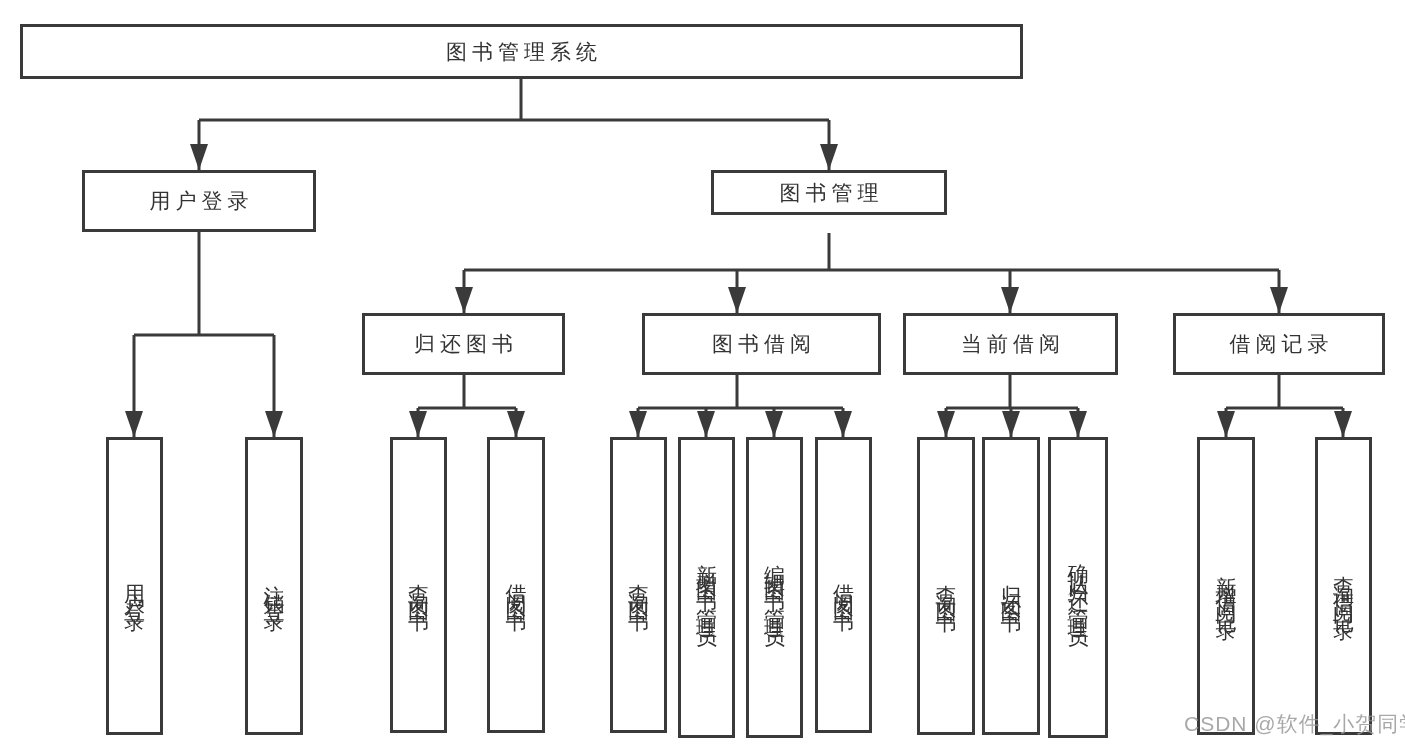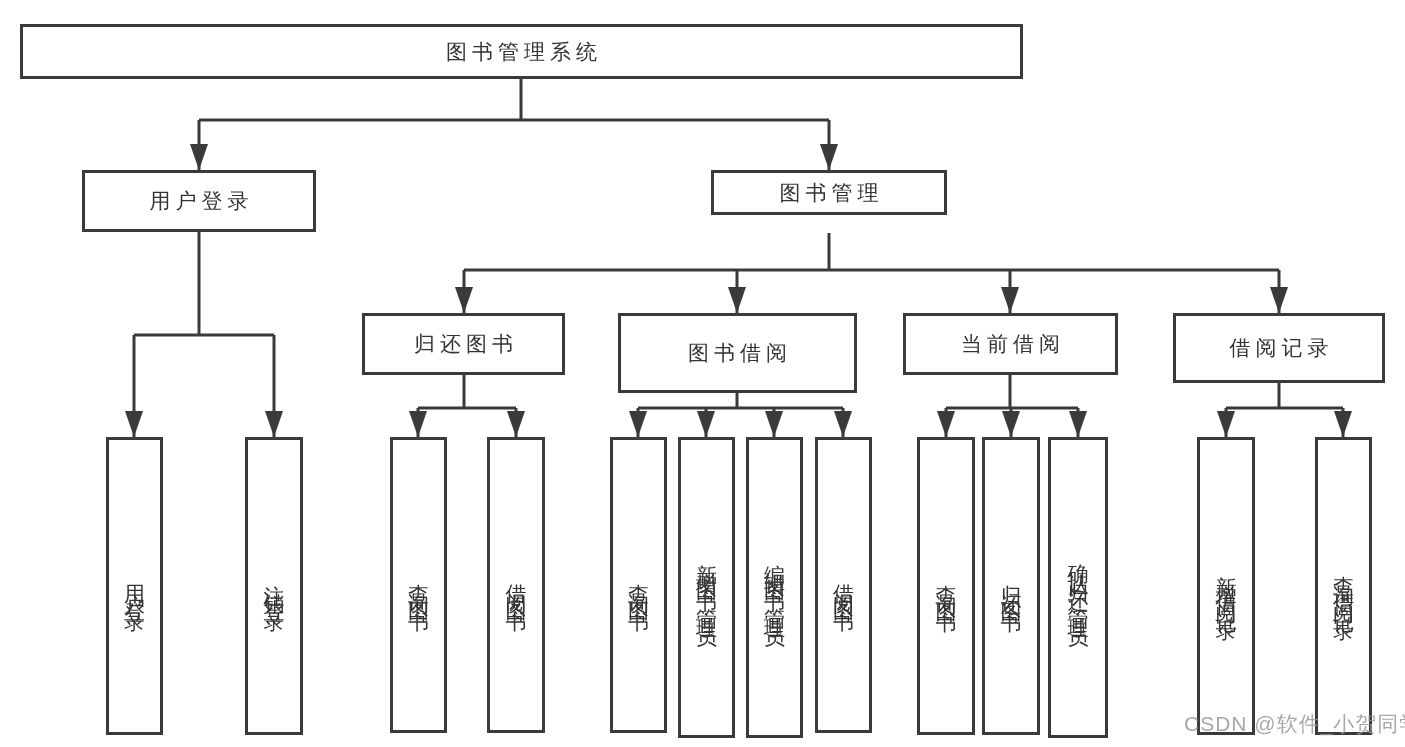--- a/index.html
+++ b/index.html
@@ -108,27 +108,27 @@
   <div class="node hbox" style="left:82px;top:170px;width:234px;height:62px;">
     <span>用户登录</span>
   </div>
   <div class="node hbox" style="left:711px;top:170px;width:236px;height:45px;">
     <span>图书管理</span>
   </div>
 
   <div class="node hbox" style="left:362px;top:313px;width:203px;height:62px;">
     <span>归还图书</span>
   </div>
-  <div class="node hbox" style="left:618px;top:313px;width:239px;height:80px;font-family:Liberation Mono, monospace;">
+  <div class="node hbox" style="left:642px;top:313px;width:239px;height:62px;font-family:Liberation Mono, monospace;">
     <span>图书借阅</span>
   </div>
   <div class="node hbox" style="left:903px;top:313px;width:215px;height:62px;text-align:right;">
     <span>当前借阅</span>
   </div>
-  <div class="node hbox" style="left:1173px;top:313px;width:212px;height:70px;">
+  <div class="node hbox" style="left:1173px;top:313px;width:212px;height:62px;">
     <span>借阅记录</span>
   </div>
 
   <div class="node vbox" style="left:106px;top:437px;width:57px;height:298px;">
     <span>用户登录</span>
   </div>
   <div class="node vbox" style="left:245px;top:437px;width:58px;height:298px;">
     <span>注销登录</span>
   </div>
 

